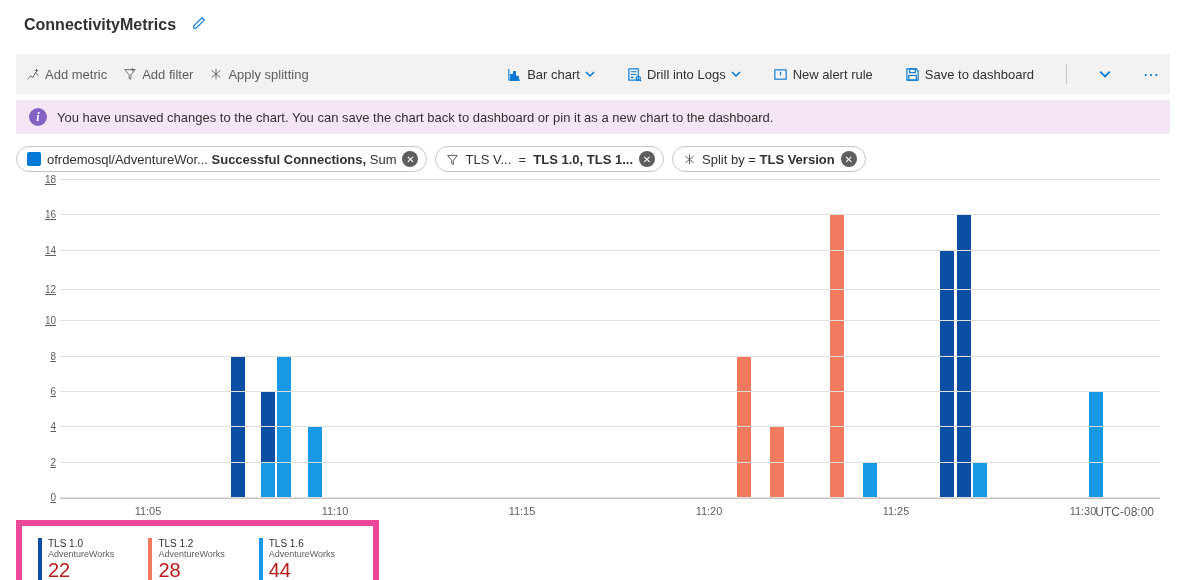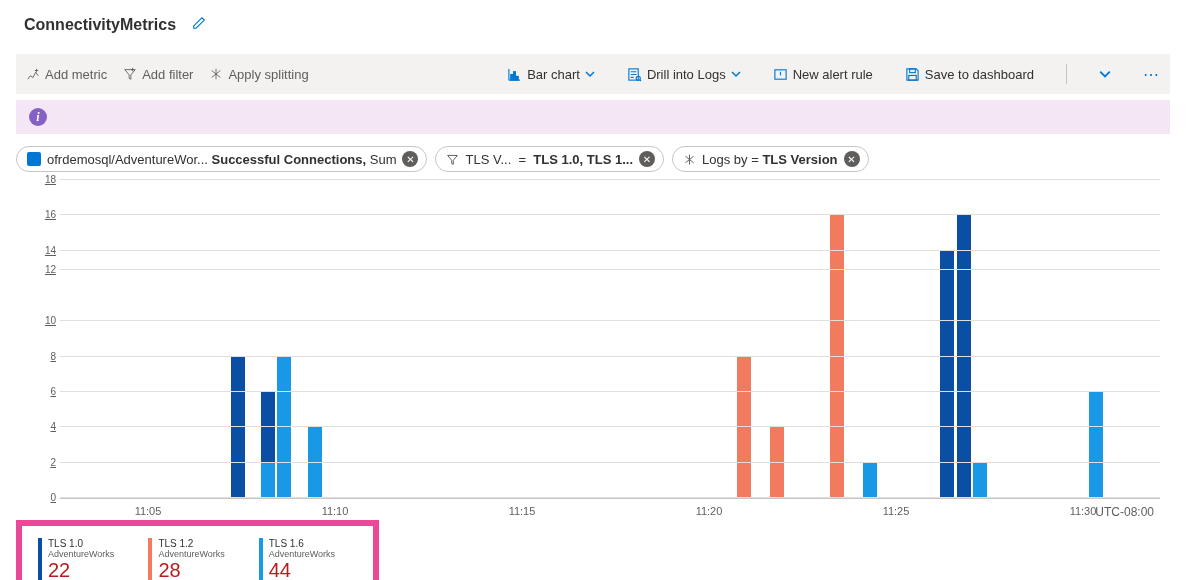--- a/index.html
+++ b/index.html
@@ -117,40 +117,41 @@
     <div style="width:1px;height:20px;background:#c8c6c4;"></div>
     <svg width="12" height="12" viewBox="0 0 10 10" stroke="#0078d4" fill="none" stroke-width="1.5">
         <path d="M1 3l4 4 4-4"></path>
       </svg>
     <span style="color:#0078d4;font-size:16px;letter-spacing:1px;">⋯</span>
   </div>
 </div>
 
 <div class="info-bar">
   <div class="icon-wrap">i</div>
+  <span>You have unsaved changes to the chart. You can save the chart back to dashboard or pin it as a new chart to the dashboard.</span>
 </div>
 
 <div class="pills">
   <div class="pill" style="max-width:420px;">
     <span class="pill-swatch"></span>
     <span class="ellipsis"><span>ofrdemosql/AdventureWor...</span> <b>Successful Connections,</b> <span>Sum</span></span>
     <span class="x">✕</span>
   </div>
   <div class="pill">
     <svg width="13" height="13" viewBox="0 0 16 16" stroke="#605e5c" fill="none" stroke-width="1.2">
         <path d="M2 3h12l-5 6v5l-2-1v-4L2 3z"></path>
       </svg>
     <span><span>TLS V...</span>&nbsp;&nbsp;<span>=</span>&nbsp;&nbsp;<b>TLS 1.0, TLS 1...</b></span>
     <span class="x">✕</span>
   </div>
   <div class="pill">
     <svg width="13" height="13" viewBox="0 0 16 16" stroke="#605e5c" fill="none" stroke-width="1.2">
         <path d="M8 2v12M3 4l10 8M13 4L3 12"></path>
       </svg>
-    <span><span>Logs by =</span> <b>TLS Version</b></span>
+    <span><span>Split by =</span> <b>TLS Version</b></span>
     <span class="x">✕</span>
   </div>
 </div>
 
 <div class="chart-area">
   <div id="grid"></div>
   <div class="bars-container" id="bars">
       <div class="bar" style="left: 15.5%; height: 44.4444%; background: rgb(10, 79, 163);"></div>
       <div class="bar" style="left: 18.3%; height: 33.3333%; background: rgb(10, 79, 163);"></div>
       <div class="bar" style="left: 80%; height: 77.7778%; background: rgb(10, 79, 163);"></div>
@@ -191,21 +192,21 @@
       <div class="line"></div>
     </div>
     <div class="gridrow" style="bottom: 163.333px;">
       <span class="lbl">8</span>
       <div class="line"></div>
     </div>
     <div class="gridrow" style="bottom: 198.667px;">
       <span class="lbl">10</span>
       <div class="line"></div>
     </div>
-    <div class="gridrow" style="bottom: 250px;">
+    <div class="gridrow" style="bottom: 230px;">
       <span class="lbl">12</span>
       <div class="line"></div>
     </div>
     <div class="gridrow" style="bottom: 269.333px;">
       <span class="lbl">14</span>
       <div class="line"></div>
     </div>
     <div class="gridrow" style="bottom: 304.667px;">
       <span class="lbl">16</span>
       <div class="line"></div>

